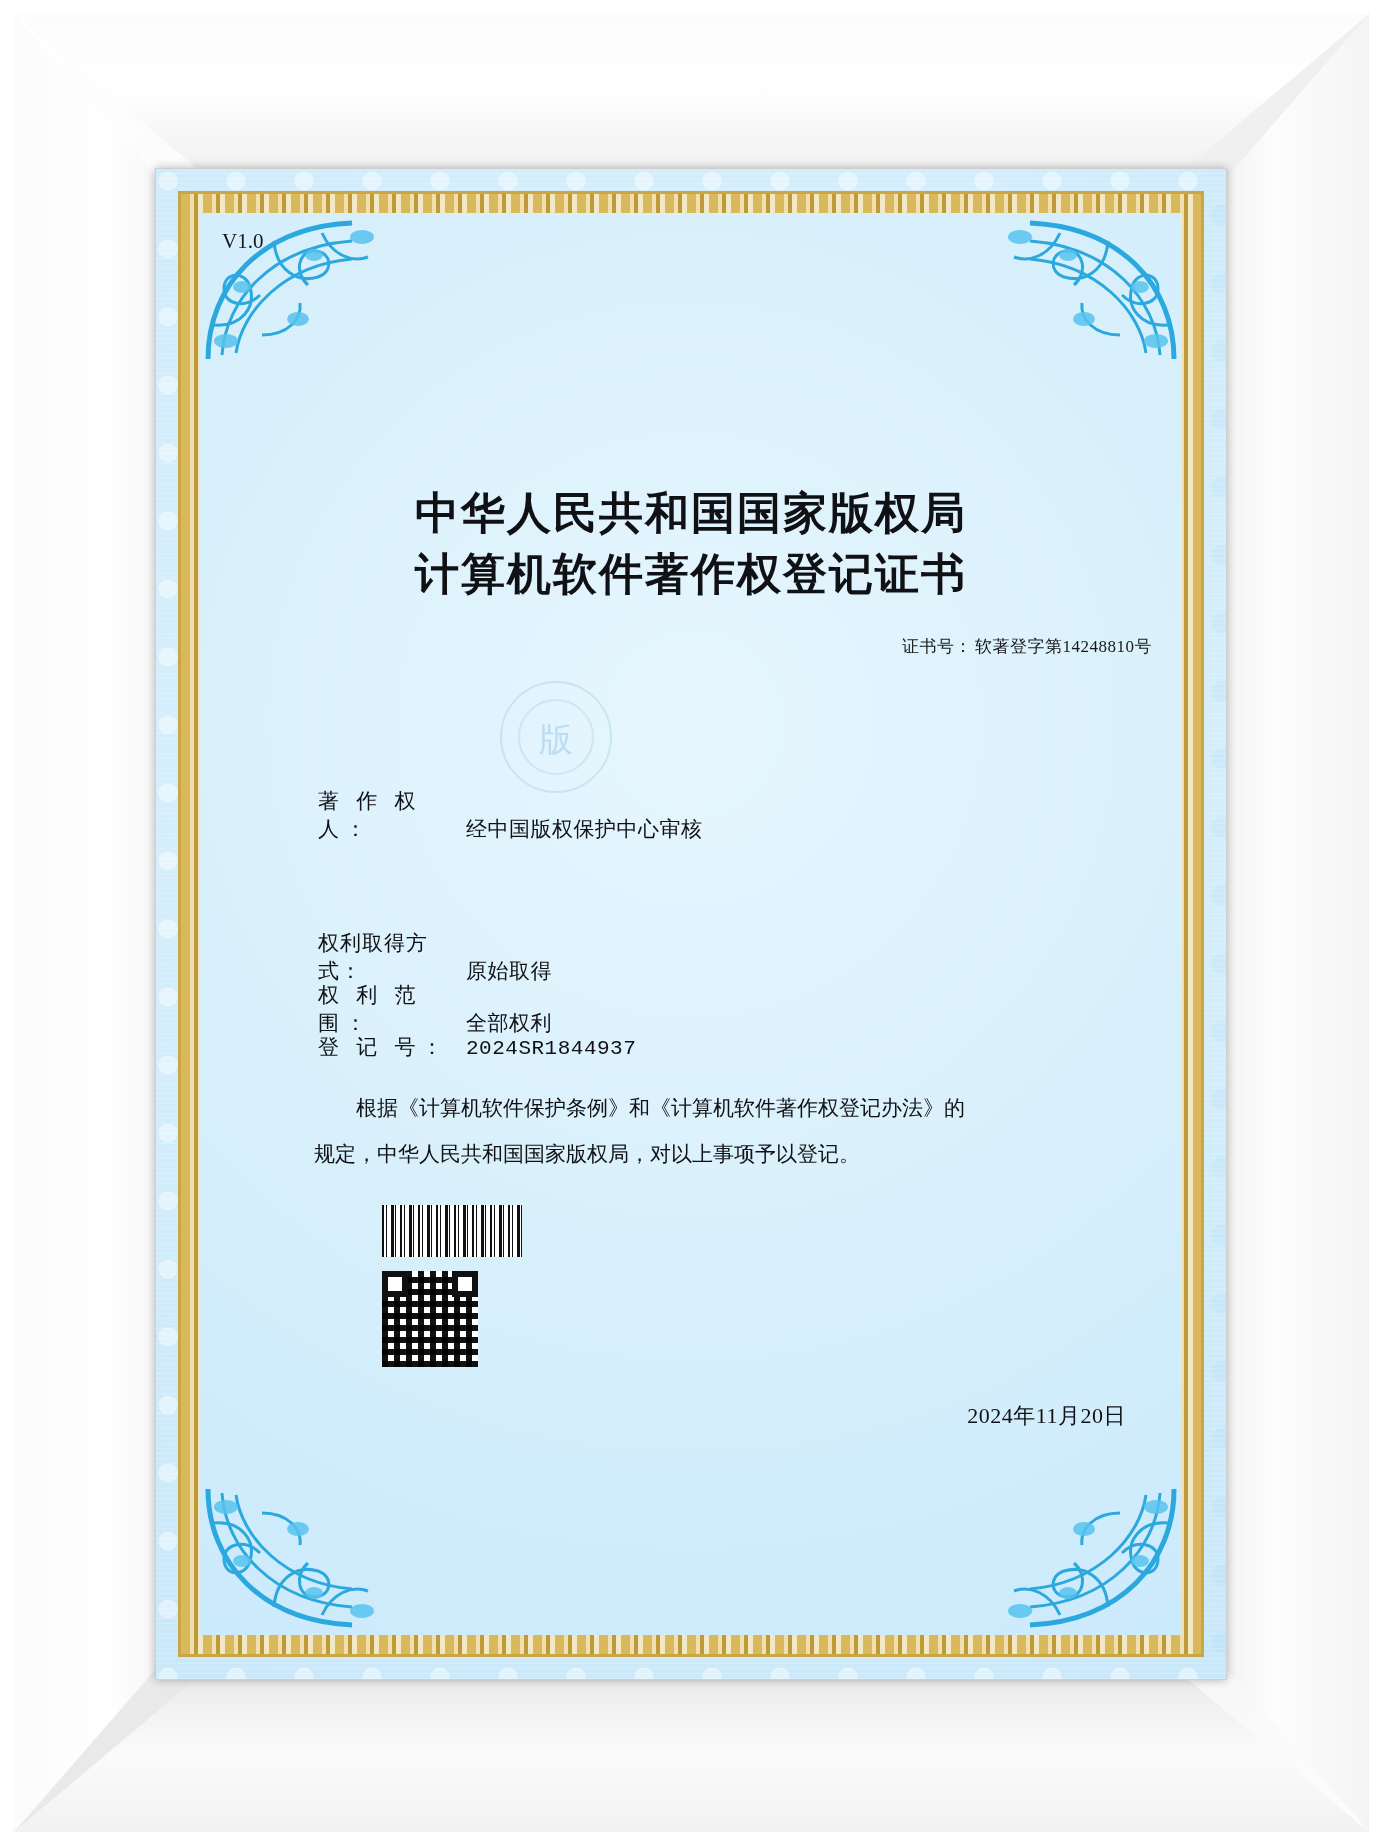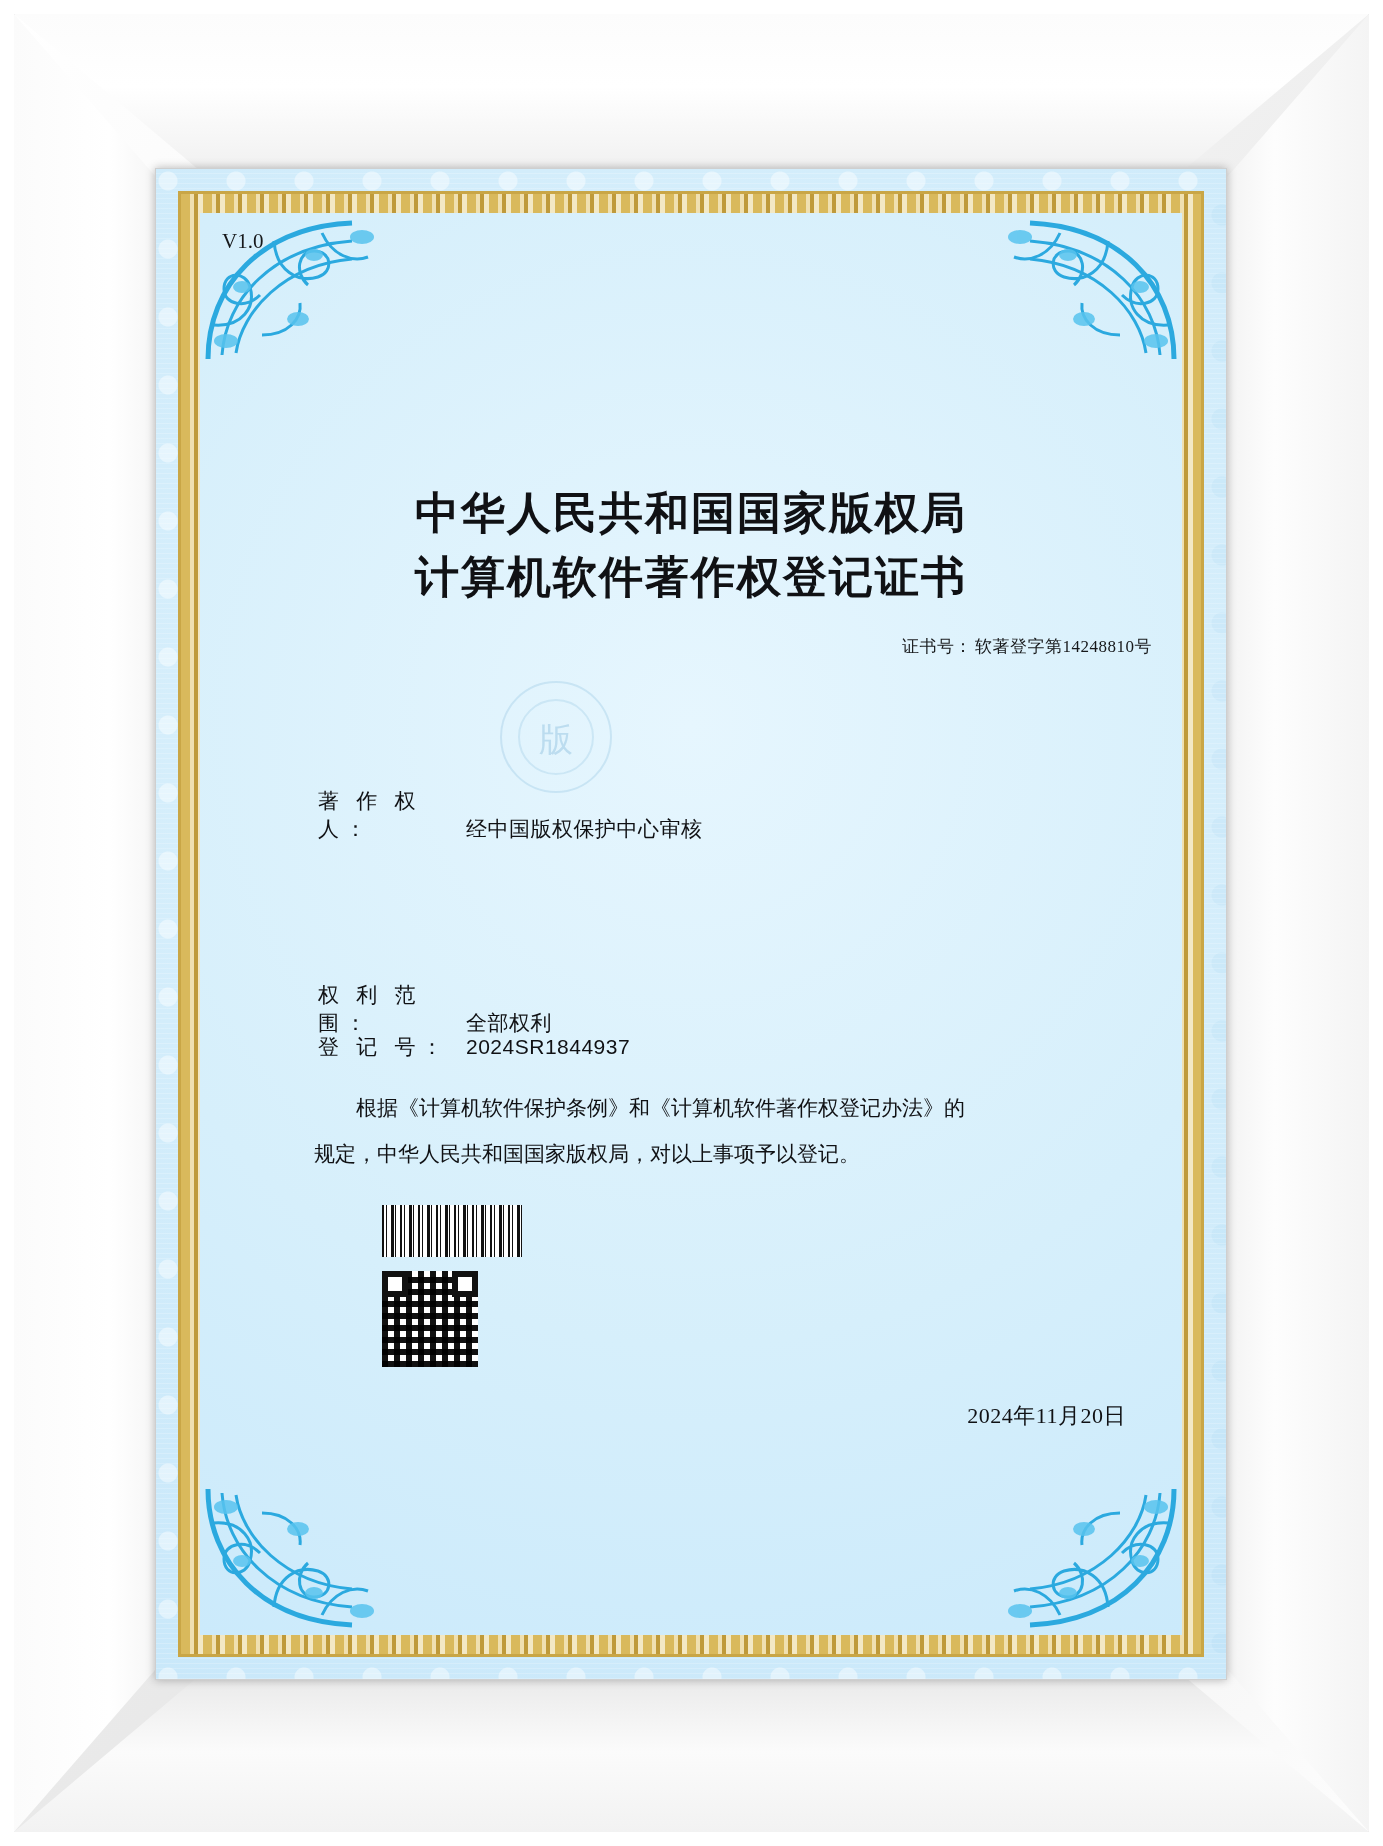--- a/index.html
+++ b/index.html
@@ -165,20 +165,21 @@
   }
   .title-main {
     position: absolute; left: 0; right: 0; top: 258px;
     font-size: 44px;
     line-height: 52px;
   }
   .title-sub {
     position: absolute; left: 0; right: 0; top: 322px;
     font-size: 44px;
     line-height: 52px;
+    font-family: Liberation Mono, monospace;
   }
   .cert-no {
     position: absolute; right: 8px; top: 406px;
     font-size: 17px;
     color: #16181a;
     letter-spacing: 0.5px;
   }
   .cert-no .lbl { margin-right: 3px; }
 
   .field { position: absolute; font-size: 21px; color: #101114; }
@@ -189,21 +190,21 @@
   }
   .field .lbl.tight { letter-spacing: 1px; }
   .field .val { letter-spacing: 0.5px; }
 
   .f-name    { left: 96px; top: 462px; }
   .f-name2   { left: 250px; top: 494px; font-size: 21px; font-family:Liberation Serif, serif; }
   .f-owner   { left: 96px; top: 558px; }
   .f-acq     { left: 96px; top: 700px; }
   .f-scope   { left: 96px; top: 752px; }
   .f-regno   { left: 96px; top: 804px; }
-  .f-regno .val { font-family: Liberation Sans, sans-serif; }
+  .f-regno .val { font-family: Liberation Mono, monospace; }
 
   .para {
     position: absolute;
     left: 92px; top: 856px;
     width: 800px;
     font-size: 21px;
     line-height: 46px;
     color: #101114;
     text-indent: 42px;
   }
@@ -356,20 +357,23 @@
       <div class="cert-no">
         <span class="lbl">证书号：</span><span class="val">软著登字第14248810号</span>
       </div>
 
       <div class="f-name2">V1.0</div>
 
       <div class="field f-owner">
         <span class="lbl">著 作 权 人：</span><span class="val">经中国版权保护中心审核</span>
       </div>
 
+      <div class="field f-acq">
+        <span class="lbl tight">权利取得方式：</span><span class="val">原始取得</span>
+      </div>
 
       <div class="field f-scope">
         <span class="lbl">权 利 范 围：</span><span class="val">全部权利</span>
       </div>
 
       <div class="field f-regno">
         <span class="lbl">登  记  号：</span><span class="val">2024SR1844937</span>
       </div>
 
       <div class="para">

